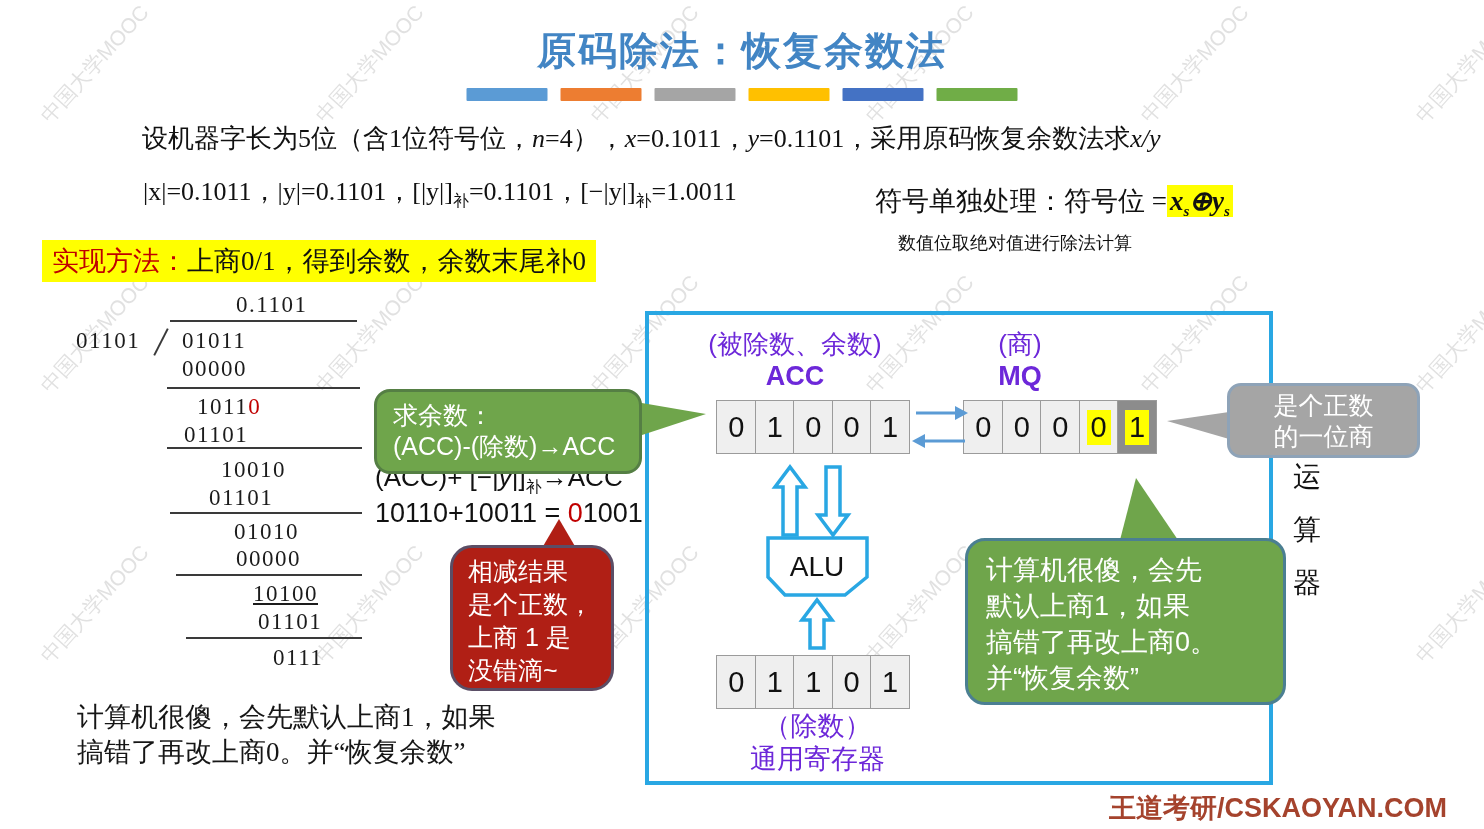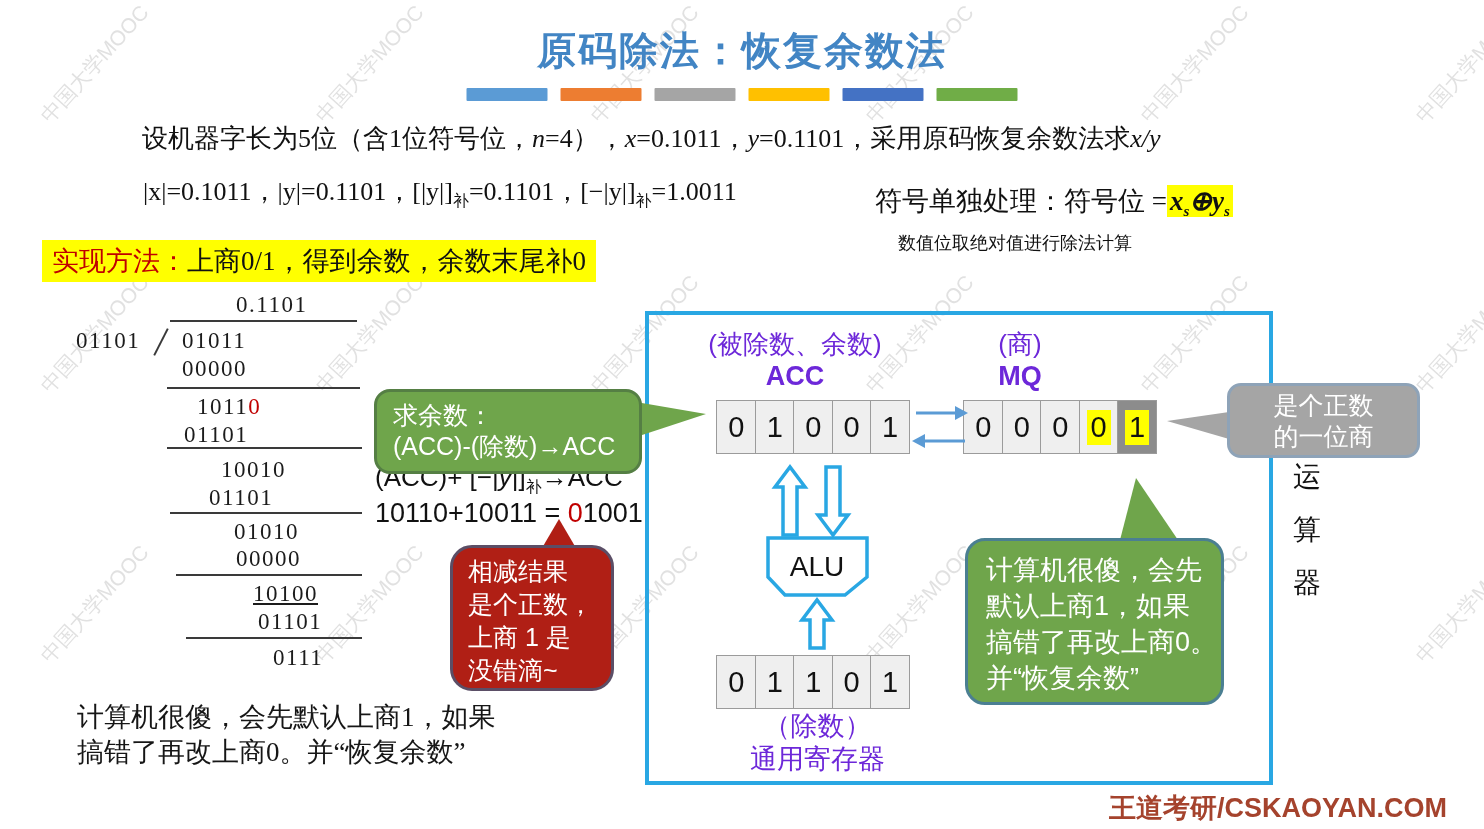--- a/index.html
+++ b/index.html
@@ -45,21 +45,21 @@
              font-size:25px; line-height:33px; }
   .tail-red { position:absolute; left:542px; top:519px; width:0; height:0; z-index:5;
               border-bottom:29px solid #B01F15; border-left:17px solid transparent;
               border-right:17px solid transparent; }
   .bub-gray { left:1227px; top:383px; width:193px; height:75px; background:#A5A5A5;
               border:3px solid #8EA3B8; text-align:center; padding-top:4px;
               font-size:25px; line-height:31px; border-radius:14px; }
   .tail-gray { position:absolute; left:1167px; top:412px; width:0; height:0; z-index:5;
                border-right:62px solid #A5A5A5; border-top:9px solid transparent;
                border-bottom:18px solid transparent; }
-  .bub-green2 { left:965px; top:538px; width:259px; height:167px; background:#6FA54B;
+  .bub-green2 { left:965px; top:538px; width:321px; height:167px; background:#6FA54B;
                 border:3px solid #4B7F92; padding:11px 0 0 18px; font-size:27px;
                 line-height:36px; border-radius:20px; }
   .tail-g2 { position:absolute; left:1120px; top:478px; width:0; height:0; z-index:5;
              border-bottom:62px solid #6FA54B; border-left:16px solid transparent;
              border-right:42px solid transparent; }
   .fm1 { position:absolute; left:375px; top:462px; font-size:26px; color:#111; z-index:2; }
   .fm2 { position:absolute; left:375px; top:498px; font-size:27px; color:#111; z-index:2; }
   
   .bluebox { position:absolute; left:645px; top:311px; width:628px; height:474px;
              border:4px solid #29A7E3; box-sizing:border-box; z-index:1; background:transparent; }

